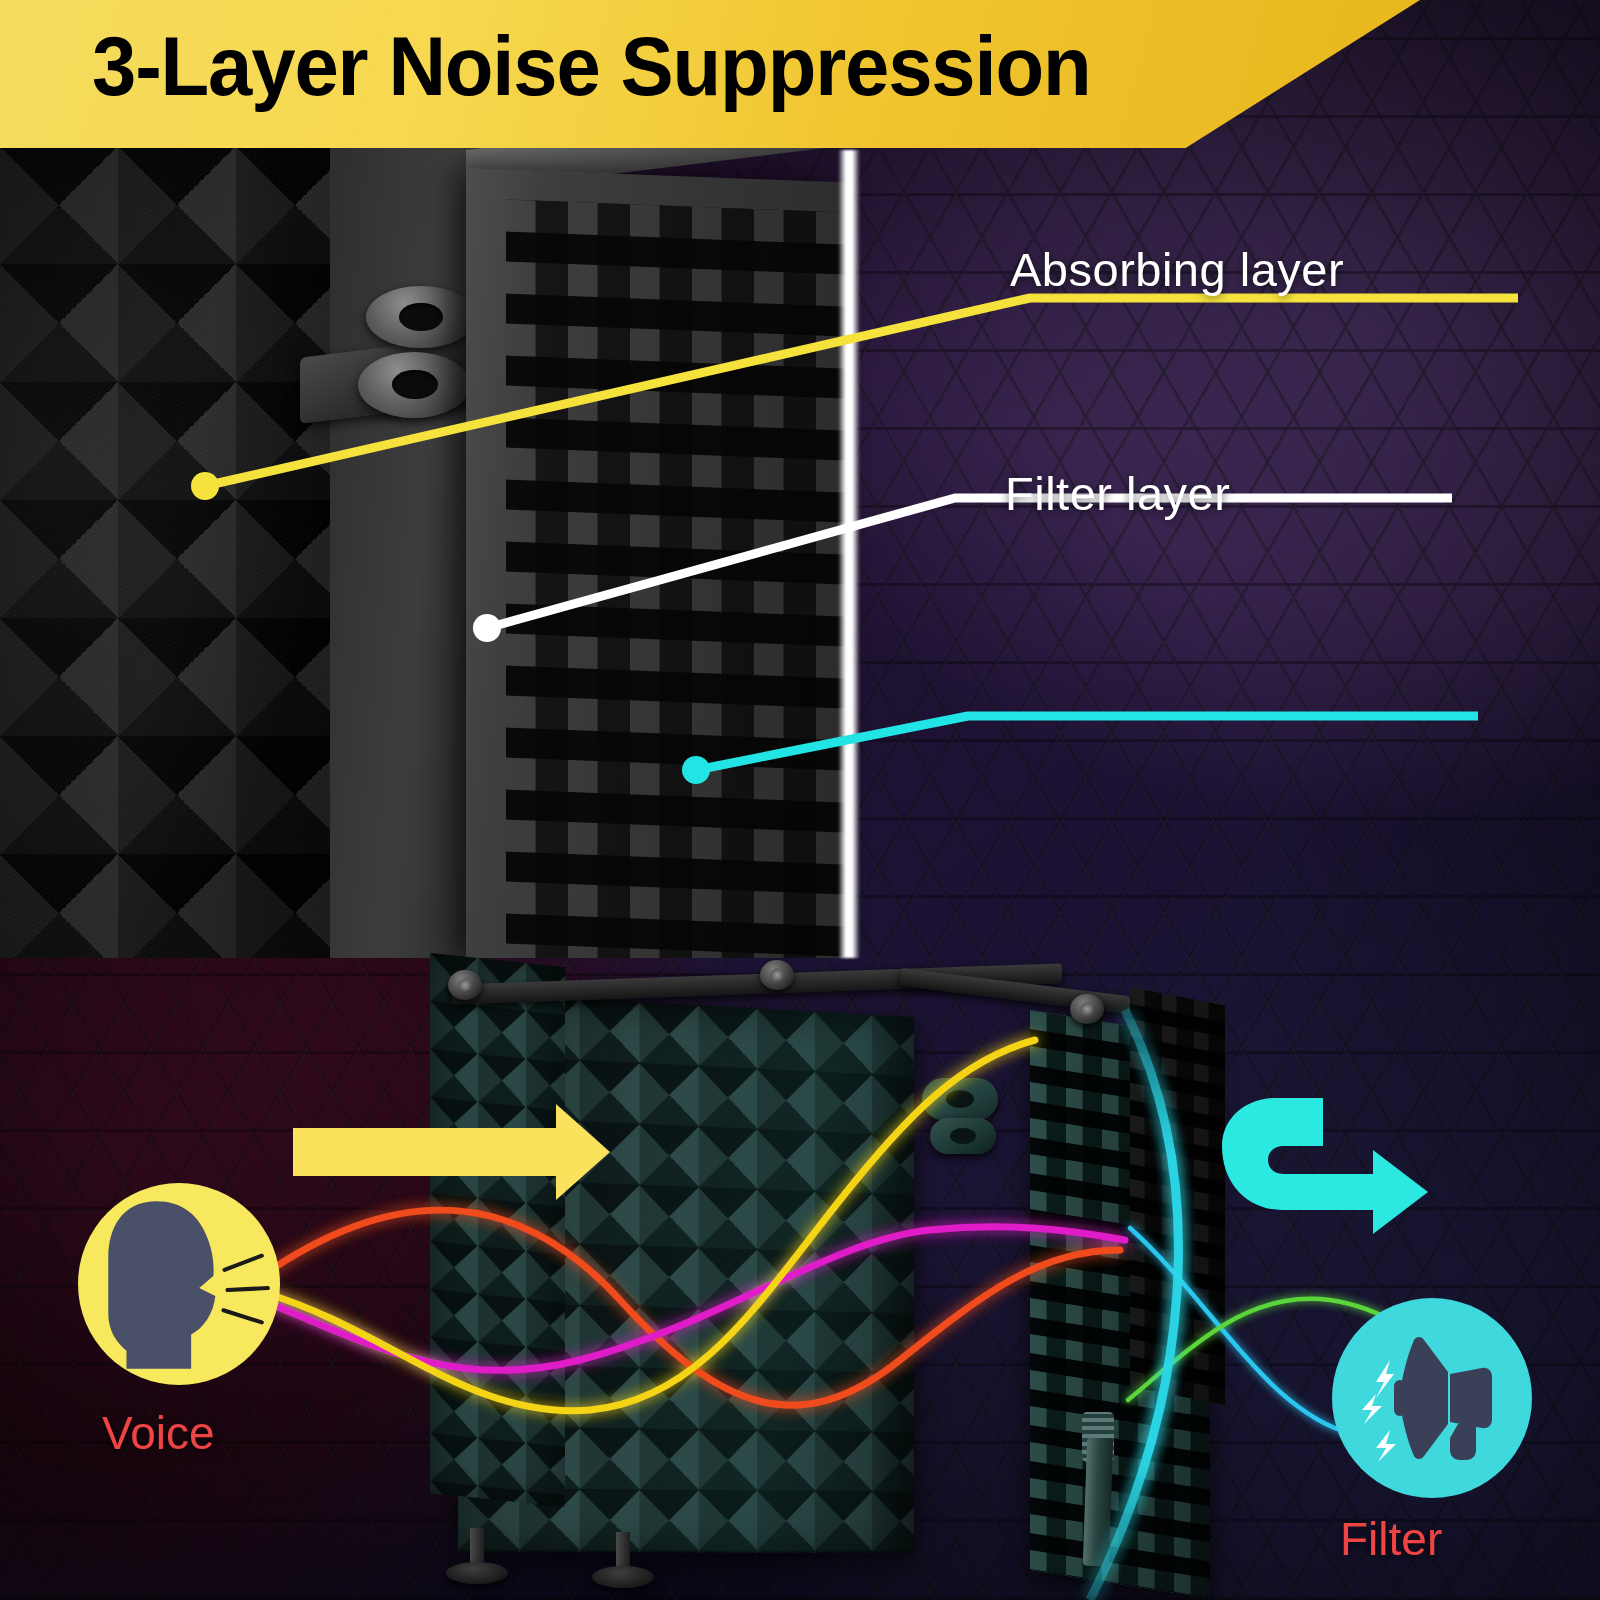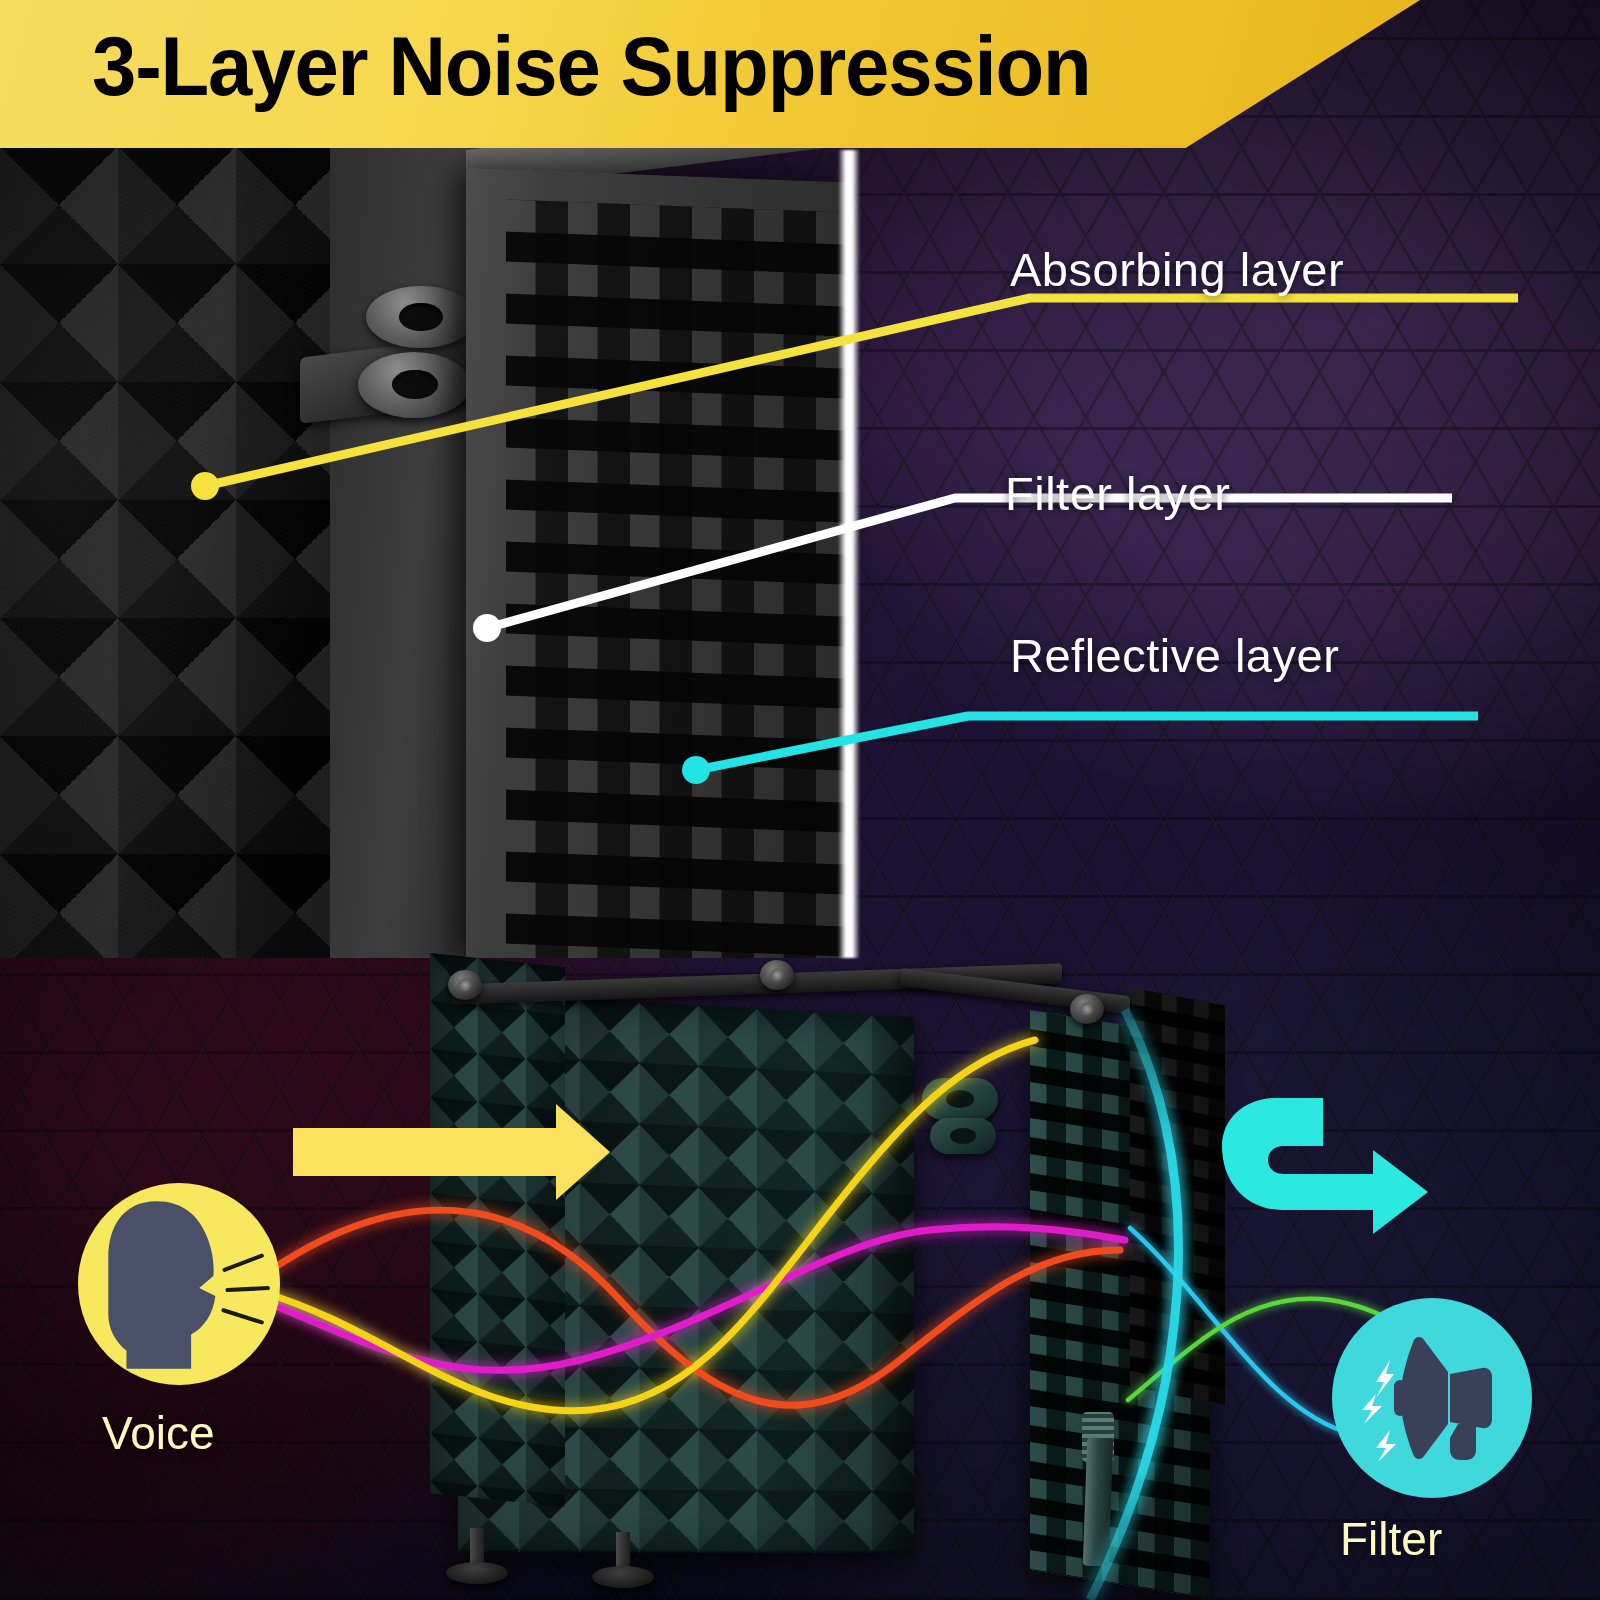--- a/index.html
+++ b/index.html
@@ -279,21 +279,21 @@
   
   .badge{
     position:absolute; border-radius:50%; z-index:17;
     display:flex; align-items:center; justify-content:center;
   }
   .badge-voice{ left:78px; top:1183px; width:202px; height:202px; background:#f7e85e; }
   .badge-noise{ left:1332px; top:1298px; width:200px; height:200px; background:#3fd9dd; }
 
   .cap{
     position:absolute; z-index:18;
-    font-size:46px; color:#fef9c3; font-weight:400;
+    font-size:46px; color:#ef4444; font-weight:400;
     text-shadow:0 2px 8px rgba(0,0,0,.7);
     white-space:nowrap;
   }
   .cap-voice{ left:102px; top:1406px; }
   .cap-noise{ left:1340px; top:1512px; }
 </style>
 </head>
 <body>
 
 <div id="stage">
@@ -470,18 +470,17 @@
         <path d="M58,62 L44,84 L52,84 L44,100 L62,76 L54,76 Z"></path>
         <path d="M44,96 L30,112 L40,112 L32,126 L50,108 L40,108 Z"></path>
         <path d="M58,132 L44,150 L54,150 L46,164 L64,146 L54,146 Z"></path>
       </g>
     </svg>
   </div>
   <div class="cap cap-noise">Filter</div>
 
   <div class="label lbl-absorb">Absorbing layer</div>
   <div class="label lbl-filter">Filter layer</div>
-  <div class="label lbl-reflect">Reflective layer</div>
 
   <div class="banner"></div>
   <div class="banner-title">3-Layer Noise Suppression</div>
 
 </div>
 
 </body></html>

